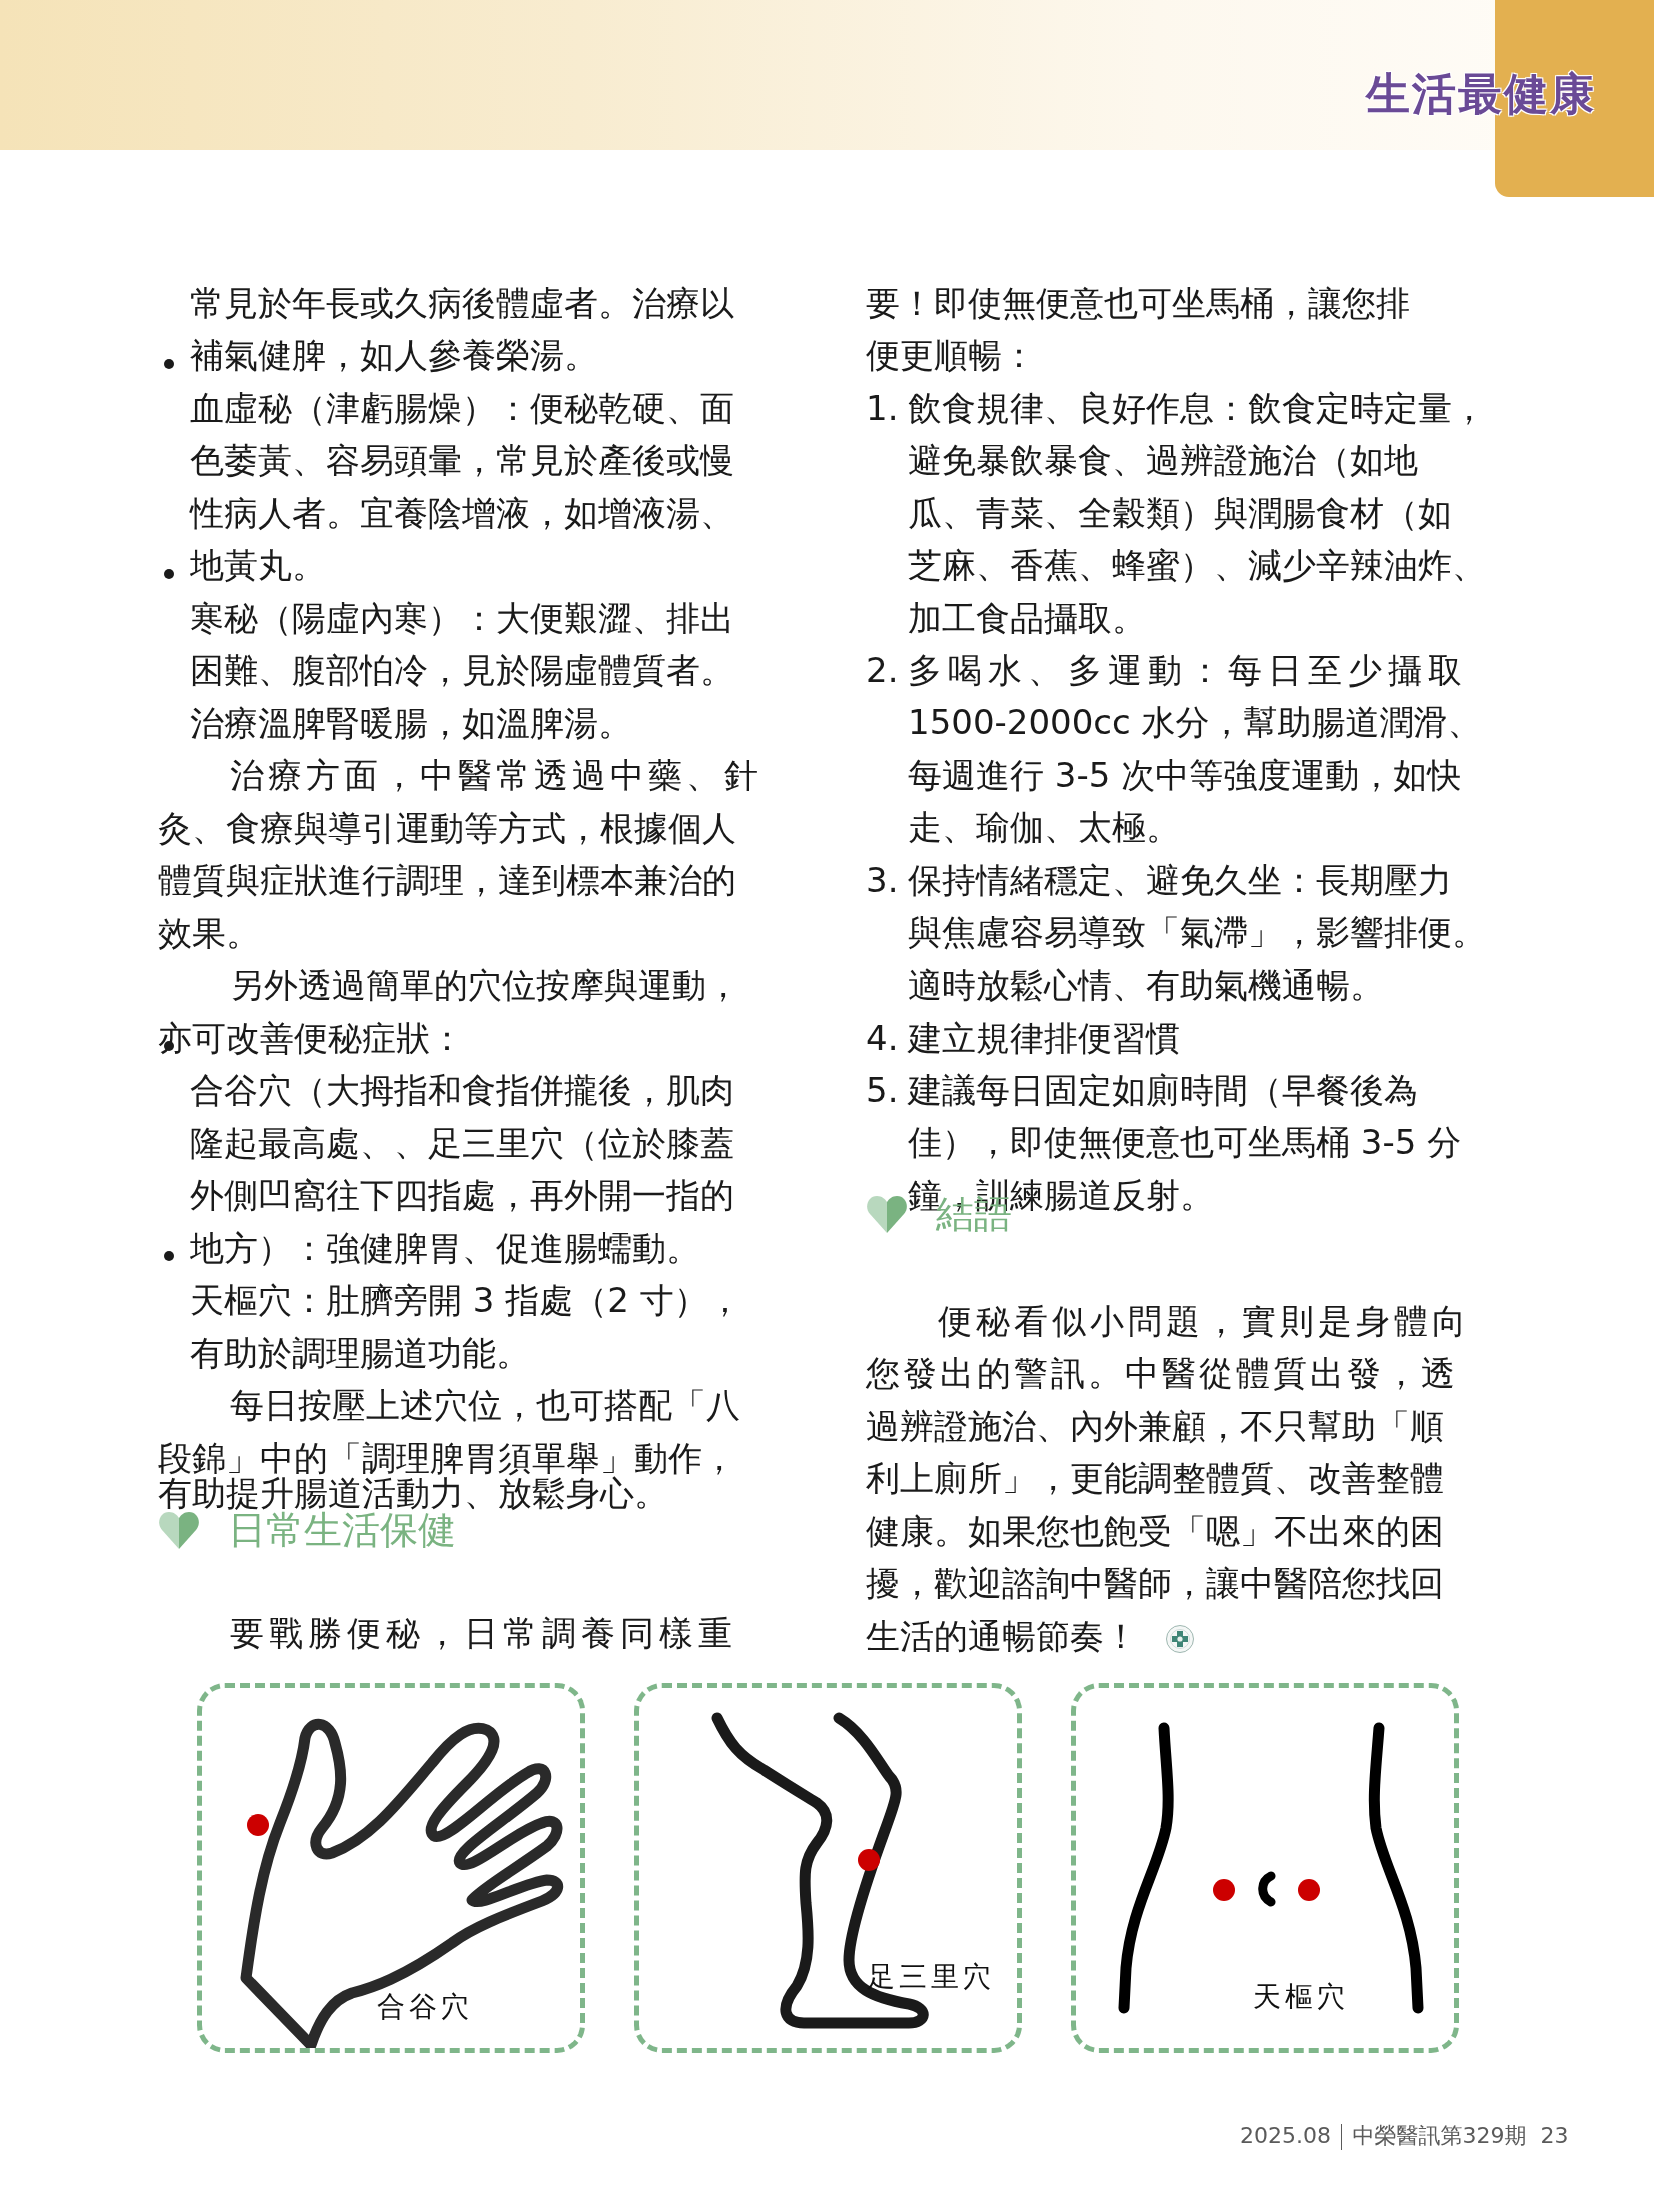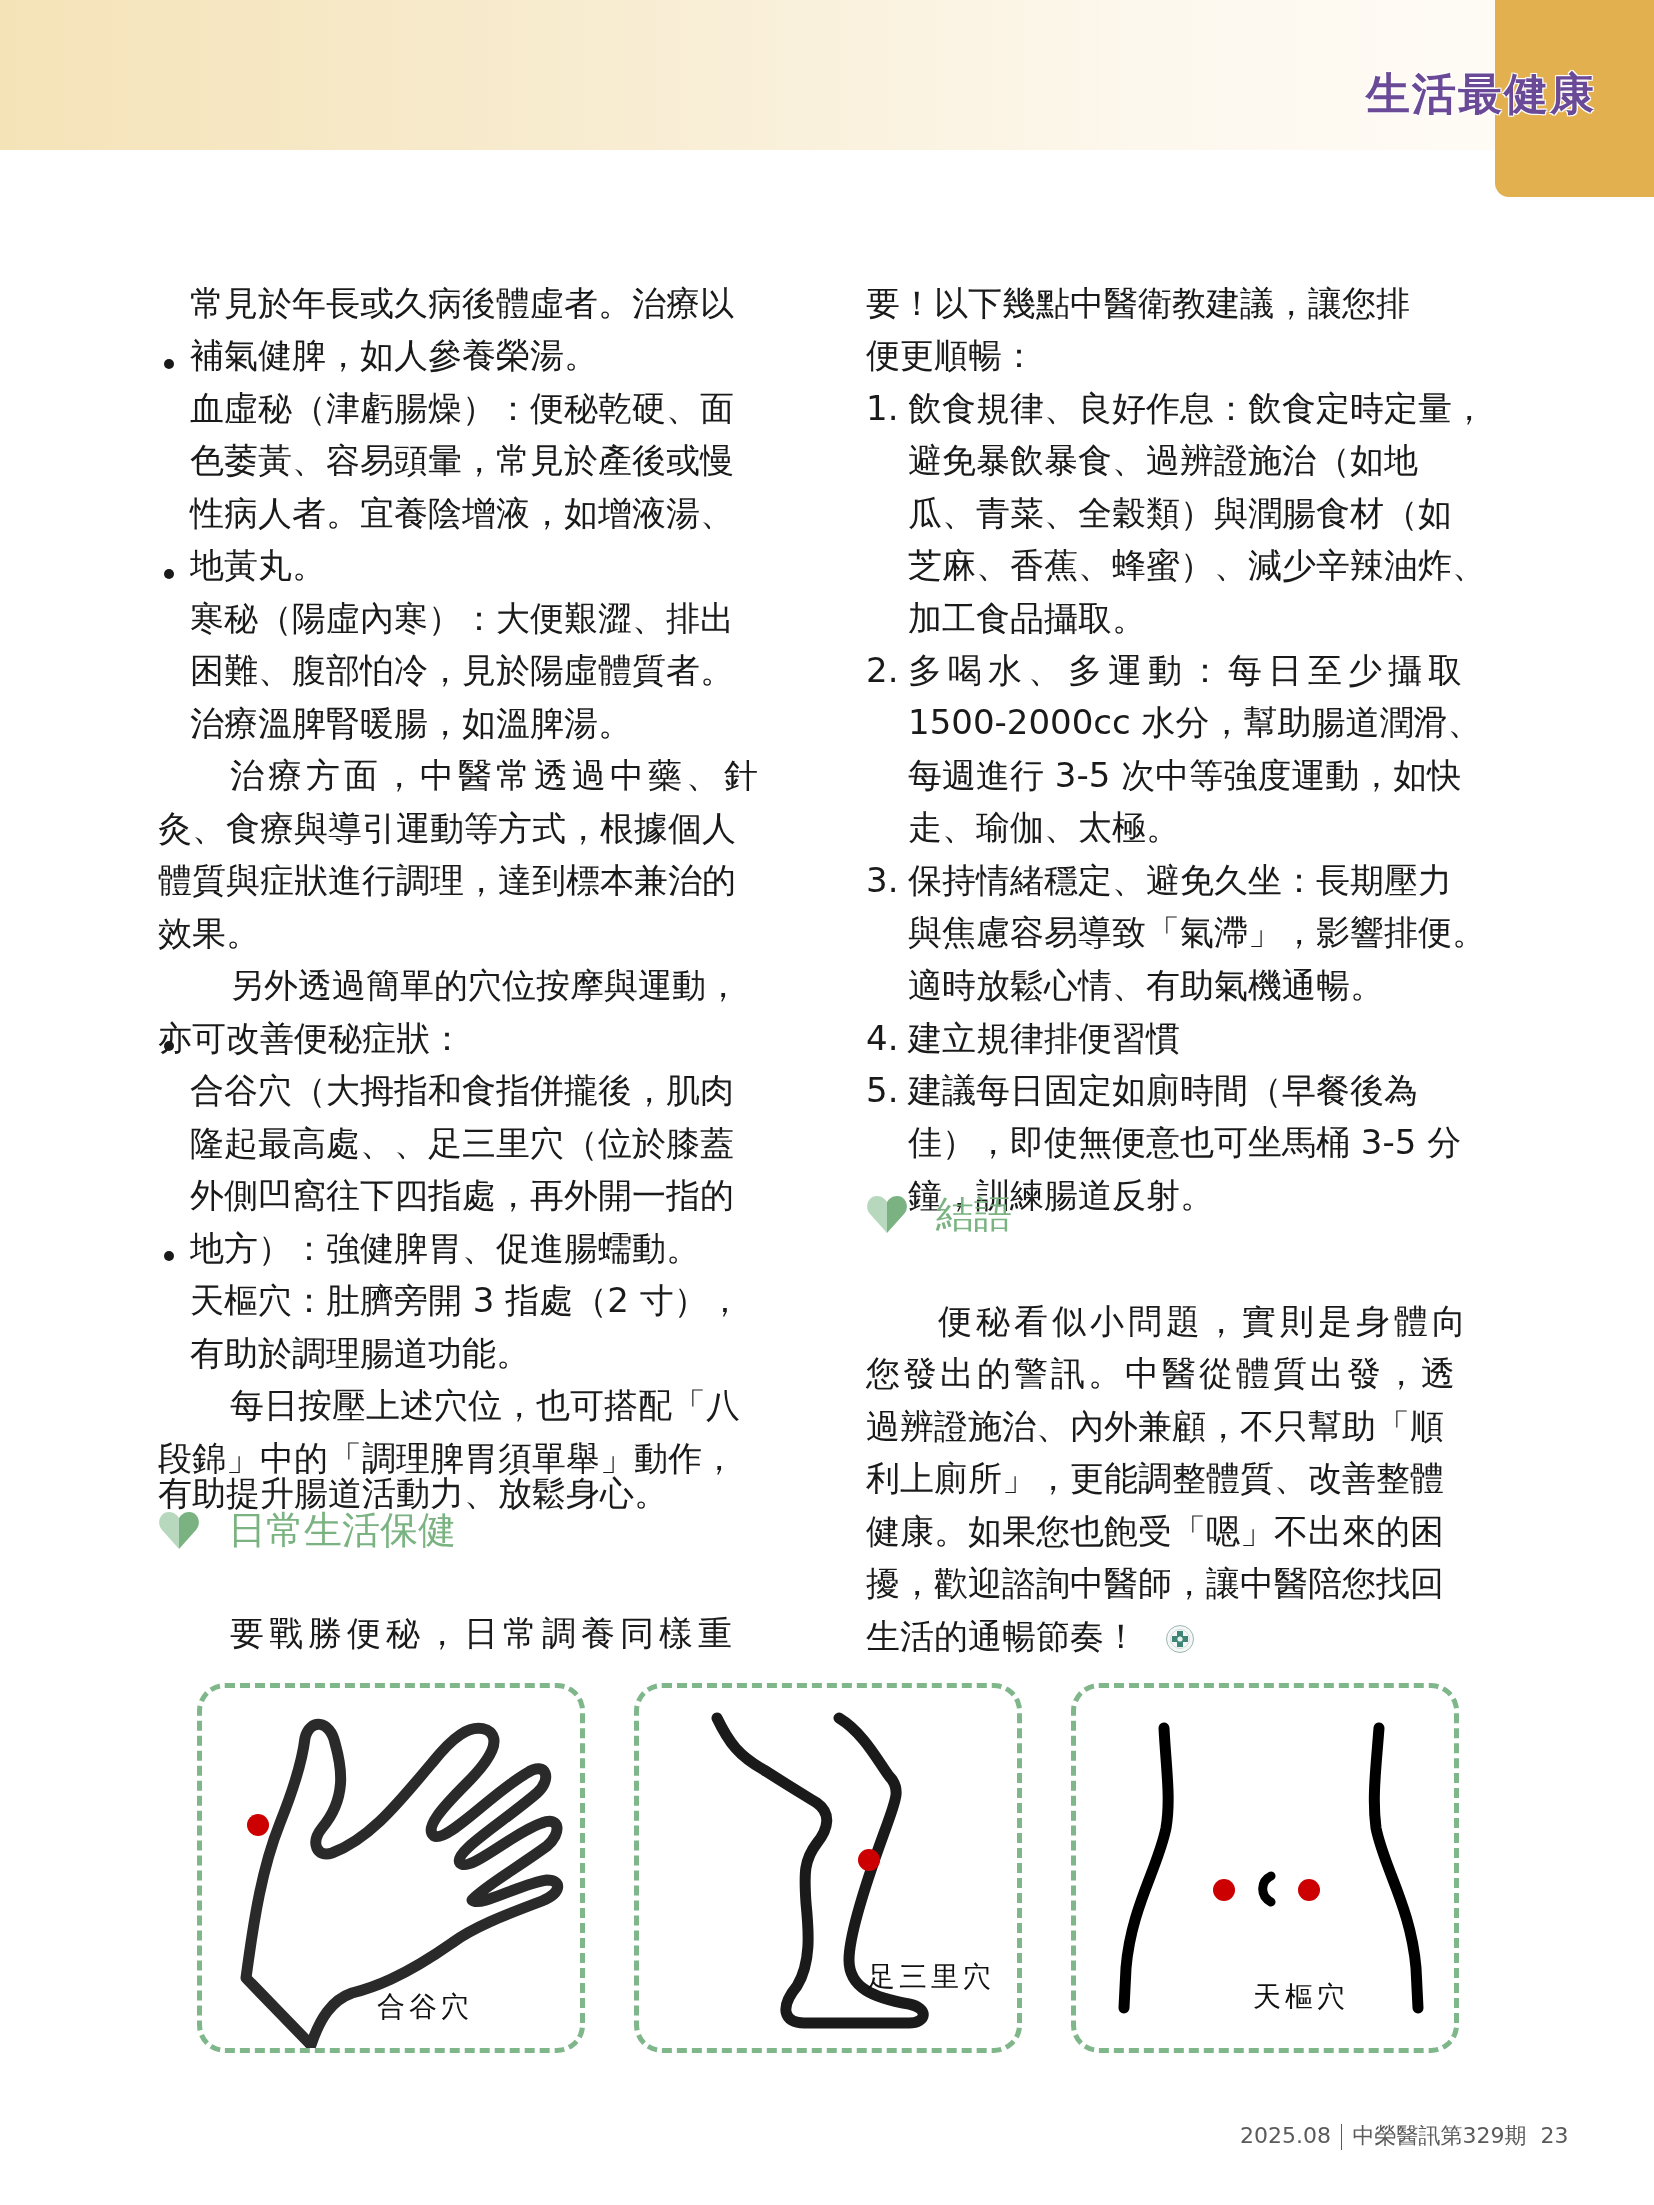--- a/index.html
+++ b/index.html
@@ -88,21 +88,21 @@
     <svg class="heart" viewBox="0 0 42 38">
       <path d="M21 38 L4 19 C-2 12 2 1 11 1 C16 1 19 4 21 7 Z" fill="#b8d8be"></path>
       <path d="M21 38 L38 19 C44 12 40 1 31 1 C26 1 23 4 21 7 Z" fill="#7ab381"></path>
     </svg>
     <span class="section-title">日常生活保健</span>
   </div>
   <div class="line" style="top:1330px;left:72px;letter-spacing:5px">要戰勝便秘，日常調養同樣重</div>
 </div>
 
 <div class="col col-right">
-  <div class="line" style="top:0px;left:0px">要！以下幾點中醫衛教建議，讓您排</div>
+  <div class="line" style="top:0px;left:0px">要！即使無便意也可坐馬桶，讓您排</div>
   <div class="line" style="top:52px;left:0px">便更順暢：</div>
 
   <div style="position:absolute;top:105px;left:0;width:634px">
     <span class="line num" style="top:0">1.</span>
     <div class="line" style="top:0;left:42px">飲食規律、良好作息：飲食定時定量，</div>
     <div class="line" style="top:52px;left:42px">避免暴飲暴食、過辨證施治（如地</div>
     <div class="line" style="top:105px;left:42px">瓜、青菜、全穀類）與潤腸食材（如</div>
     <div class="line" style="top:157px;left:42px">芝麻、香蕉、蜂蜜）、減少辛辣油炸、</div>
     <div class="line" style="top:210px;left:42px">加工食品攝取。</div>
   </div>

